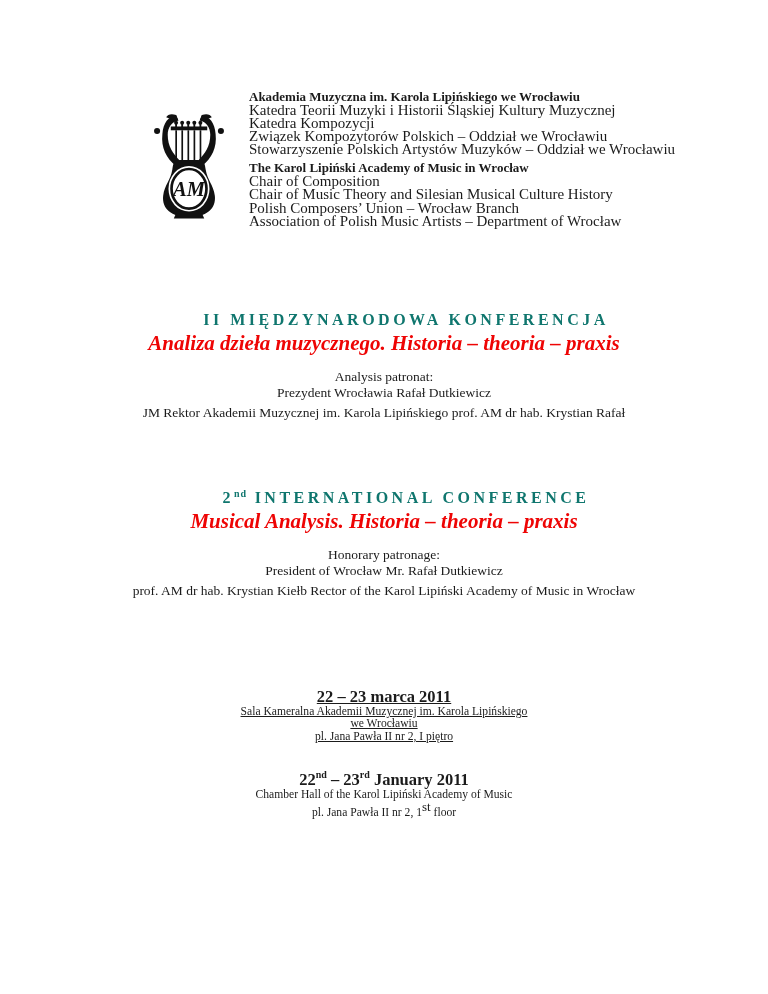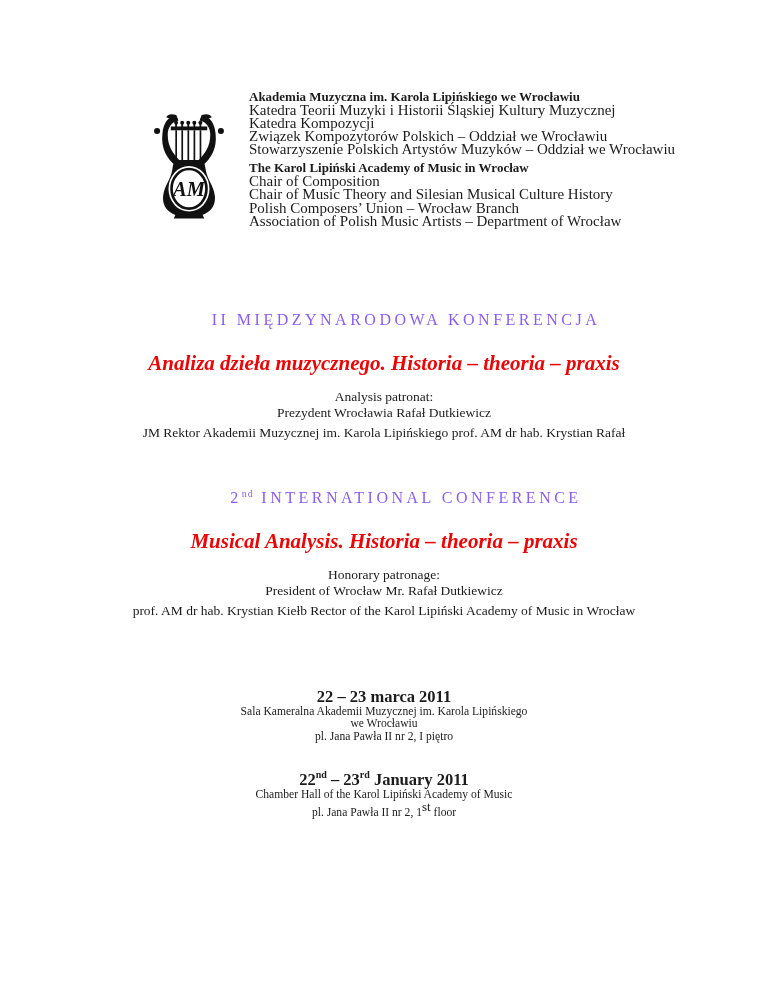--- a/index.html
+++ b/index.html
@@ -19,35 +19,35 @@
   
   .org-header { position:absolute; left:249px; top:90px; width:470px; }
   .org-block { margin-bottom:5px; }
   .org-title { font-weight:bold; font-size:13px; line-height:14px; }
   .org-line  { font-size:15px; line-height:13.1px; }
   
   .conf { position:absolute; left:0; width:768px; text-align:center; }
   .conf-pl { top:311px; }
   .conf-en { top:488px; }
   .conf-heading {
-    font-size:16px; letter-spacing:3.5px; color:#8b5cf6;
-    font-weight:normal;
+    font-size:16px; letter-spacing:3.5px; color:#0f766e;
+    font-weight:bold;
     padding-left:44px;
   }
   .conf-heading sup { font-size:10px; letter-spacing:1px; }
   .conf-title {
-    margin-top:22px;
+    margin-top:2px;
     font-size:21px; font-weight:bold; font-style:italic;
     color:#ee0404;
   }
   .patronage { margin-top:13px; font-size:13.5px; line-height:15.5px; }
   .patron-wide { margin-top:5px; font-size:13.5px; }
   
   .event { position:absolute; left:0; width:768px; text-align:center; }
-  .event-pl { top:687px; }
+  .event-pl { top:687px;text-decoration:underline; }
   .event-en { top:765px; }
   .event-date { font-size:16.5px; font-weight:bold; line-height:19px; }
   .event-date sup { font-size:10px; }
   .event-line { font-size:11.6px; line-height:12.4px; }
   .event-line sup { font-size:13px; }
   .event .event-line:first-of-type { margin-top:2px; }
 </style>
 </head>
 <body>
 

